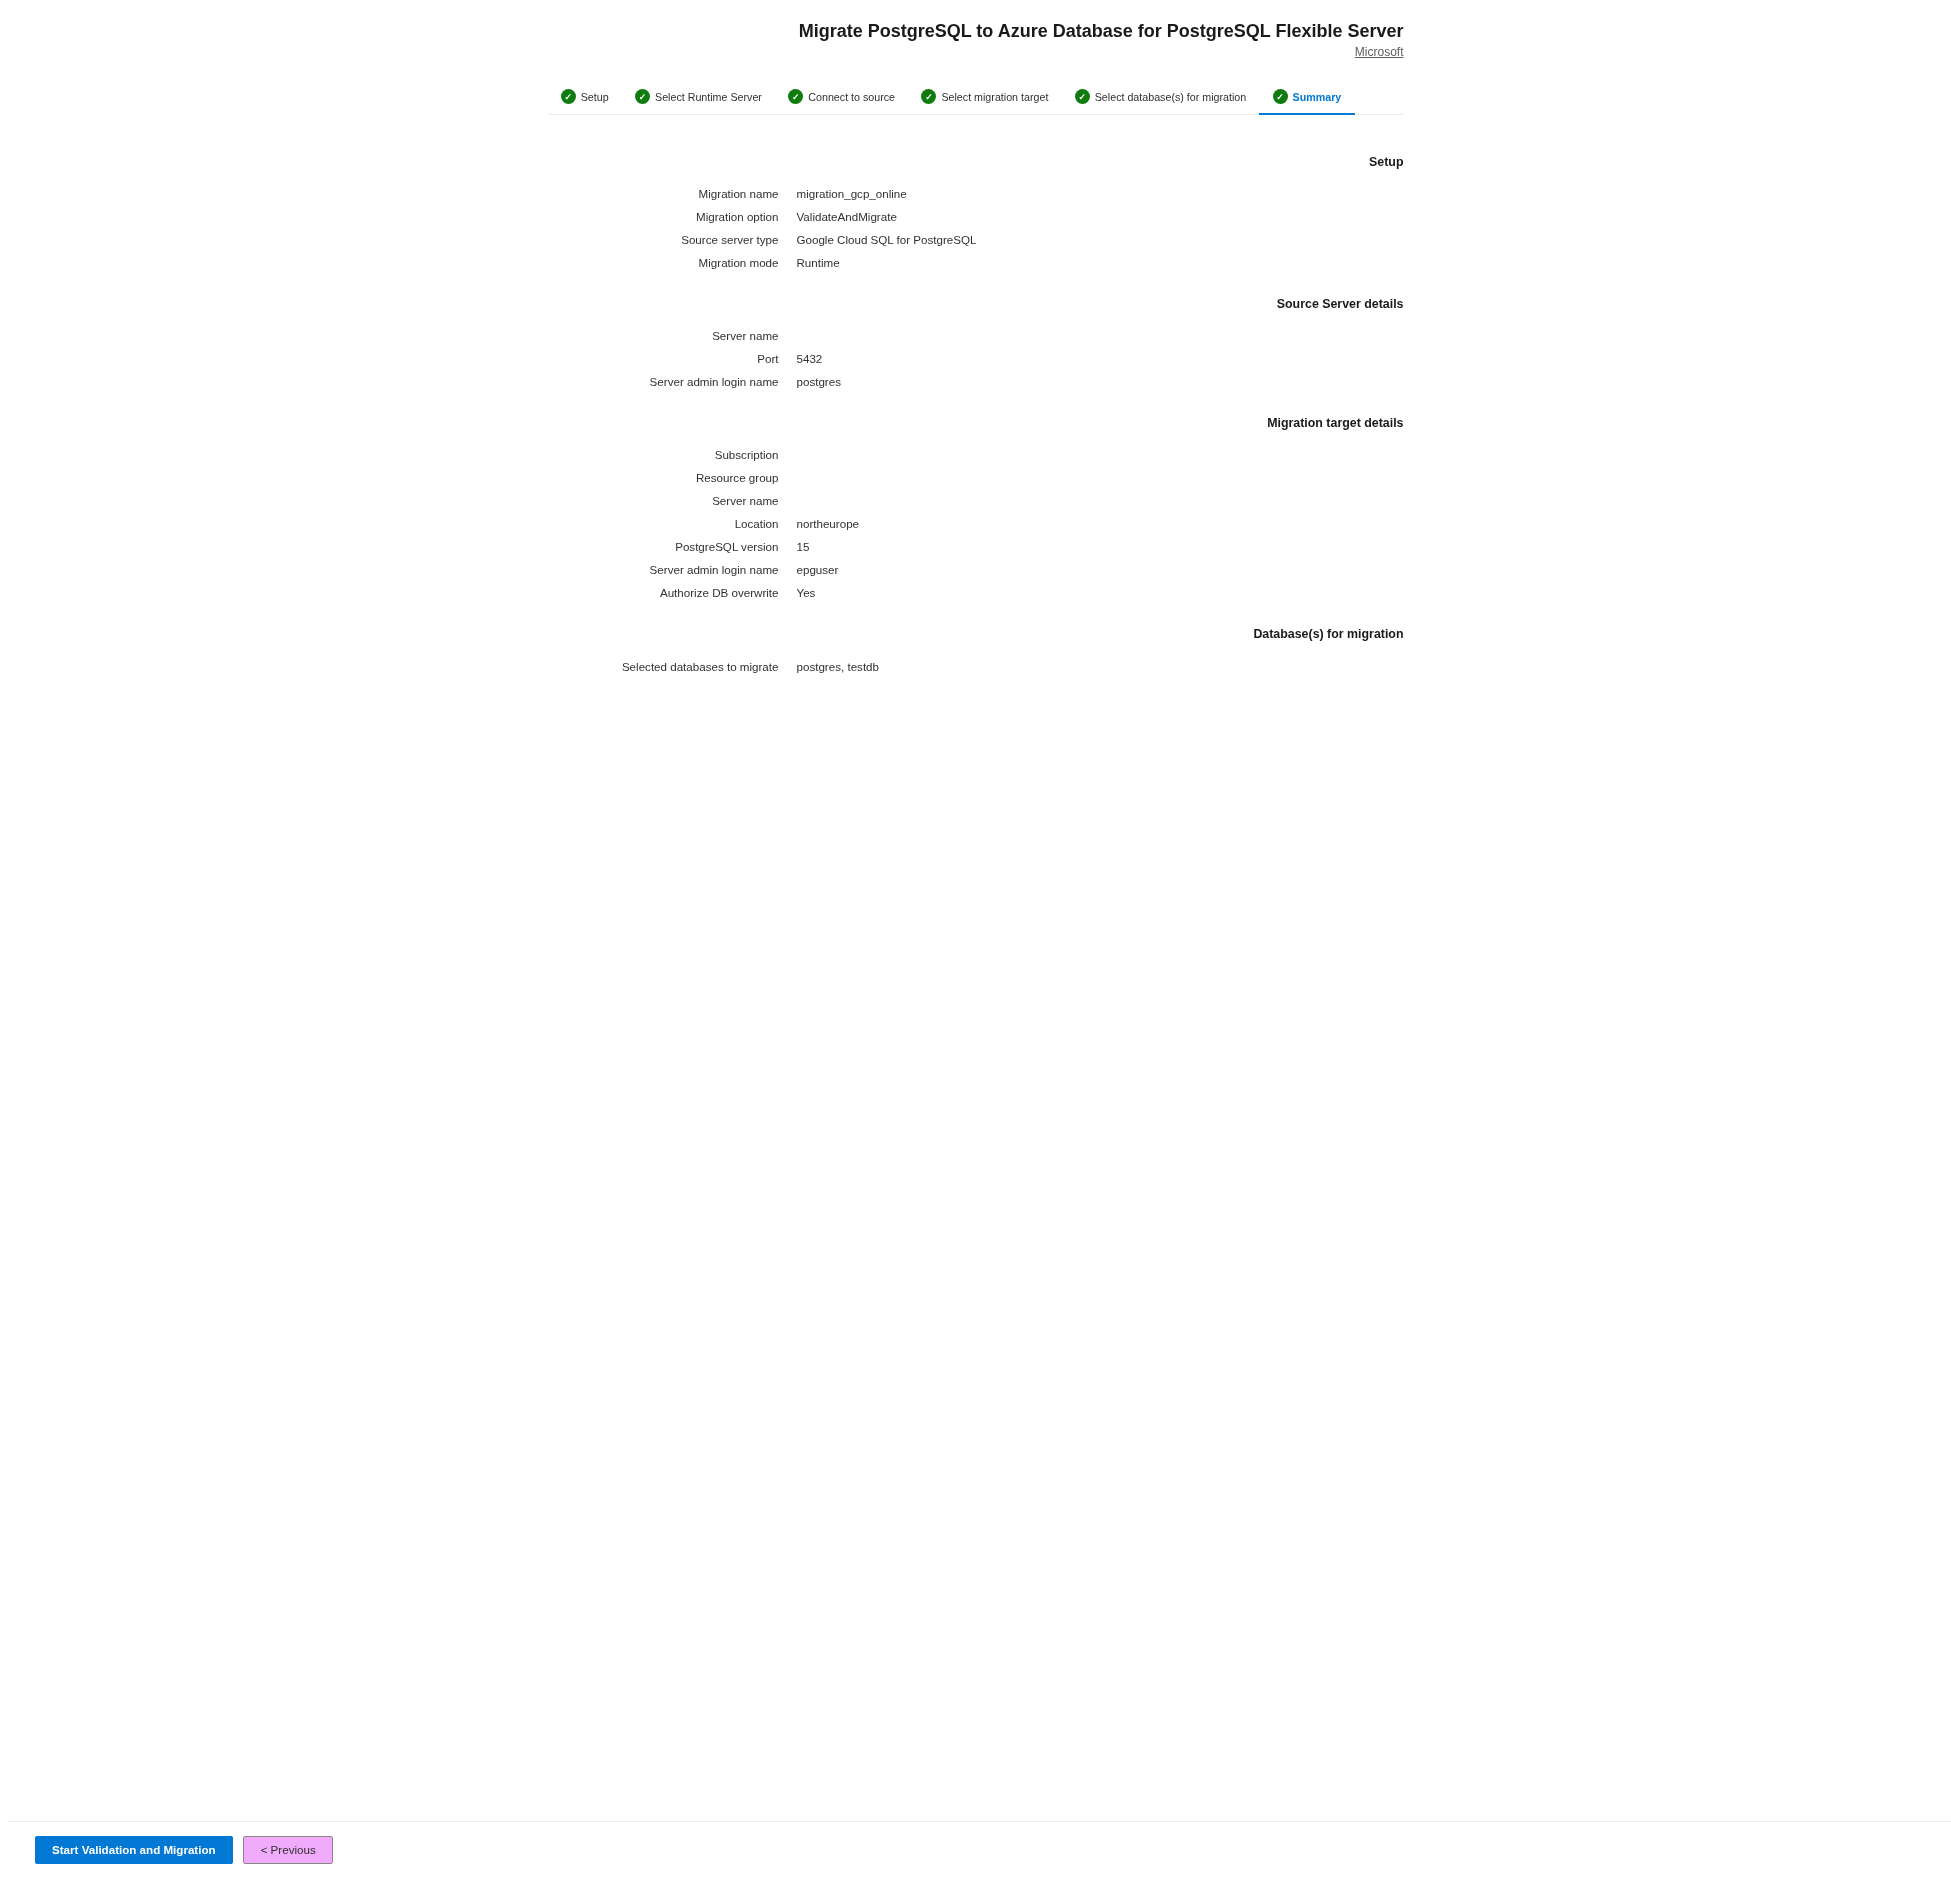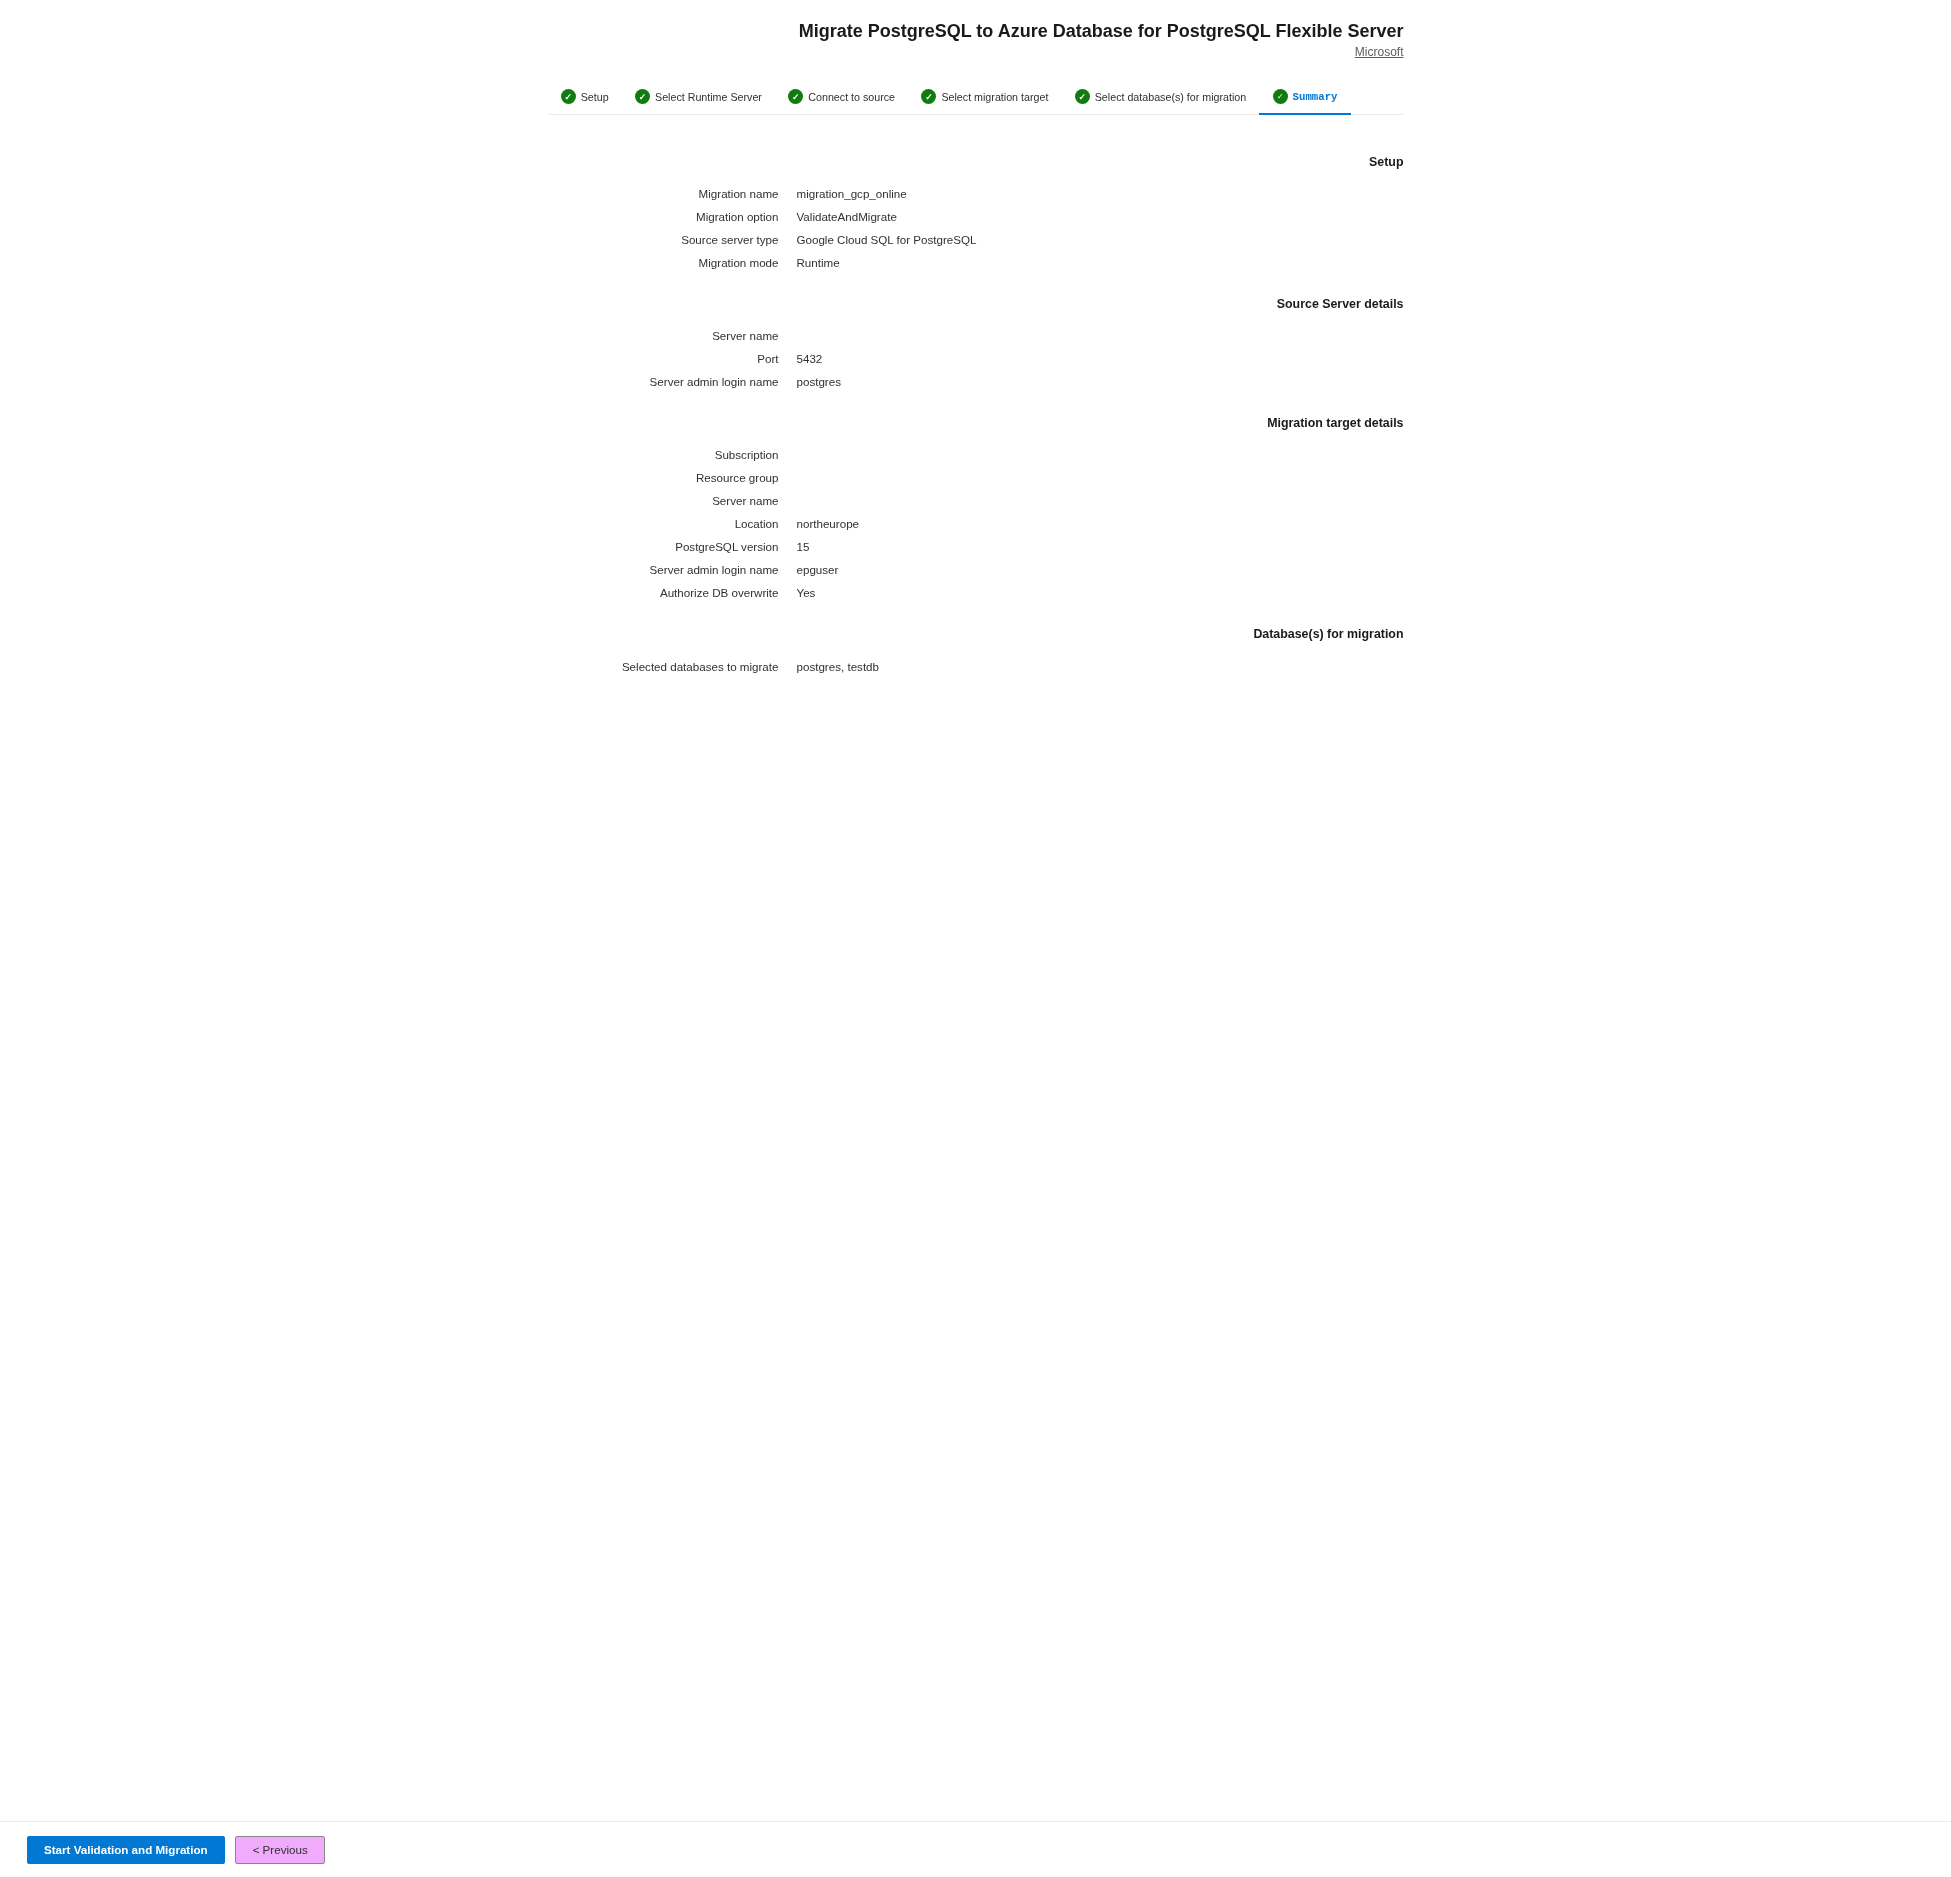--- a/index.html
+++ b/index.html
@@ -53,21 +53,20 @@
       padding: 10px 13.2px;
       cursor: pointer;
       position: relative;
       white-space: nowrap;
       font-size: 10.7px;
       color: #323130;
     }
     .wizard-step.active {
       font-weight: 600;
       color: #0078d4;
-      font-family: Liberation Mono, monospace;
     }
     .wizard-step.active::after {
       content: '';
       position: absolute;
       bottom: -0.8px;
       left: 0;
       right: 0;
       height: 1.7px;
       background: #0078d4;
     }
@@ -116,21 +115,21 @@
     }
     .detail-value {
       color: #323130;
       font-size: 11.6px;
     }
 
     
     .footer {
       position: fixed;
       bottom: 0;
-      left: 0;
+      left: 8px;
       right: 0;
       background: #ffffff;
       border-top: 0.8px solid #edebe9;
       padding: 13.2px 26.5px;
       display: flex;
       align-items: flex-start;
       gap: 10px;
     }
     .btn-primary {
       background: #0078d4;

